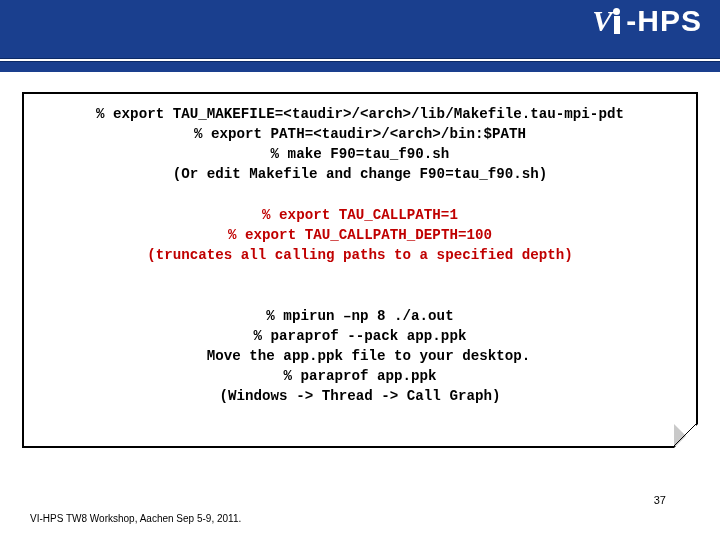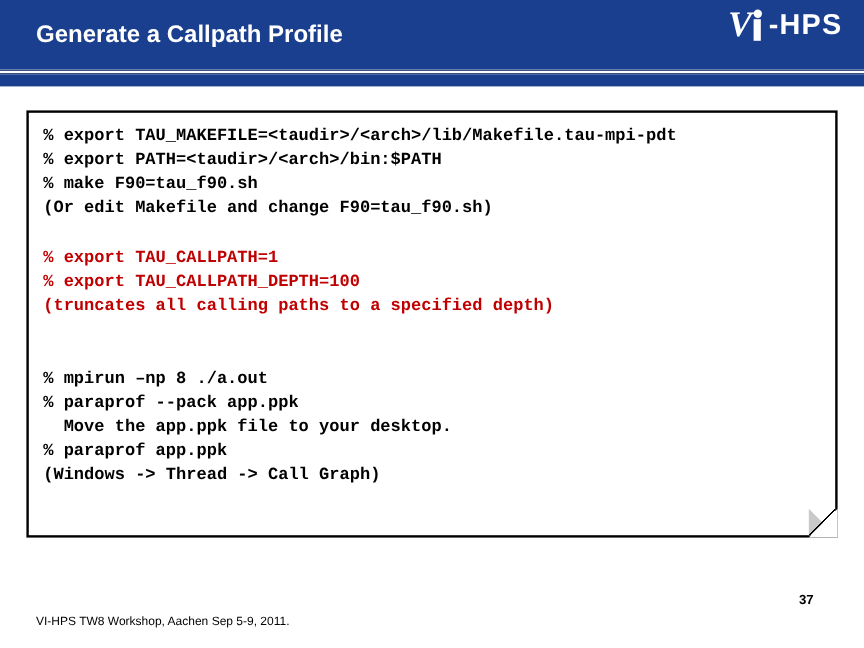--- a/index.html
+++ b/index.html
@@ -5,21 +5,21 @@
   * { box-sizing: border-box; margin: 0; padding: 0; }
   html, body { width: 720px; height: 540px; overflow: hidden; font-family: Arial, Helvetica, sans-serif; background: #fff; }
   .slide { width: 720px; height: 540px; position: relative; background: #fff; }
   .topbar { position: relative; height: 58px; background: #1a3f8e; display: flex; align-items: center; padding-left: 30px; }
   .topbar-title { color: #fff; font-size: 20px; font-weight: bold; }
   .logo { position: absolute; right: 18px; top: 4px; display: flex; align-items: center; gap: 2px; }
   .logo-v { font-family: "Times New Roman", serif; font-style: italic; font-size: 30px; font-weight: bold; color: #fff; letter-spacing: -1px; }
   .logo-i { display: inline-flex; flex-direction: column; align-items: center; }
   .logo-i .dot { width: 7px; height: 7px; border-radius: 50%; background: #fff; margin-bottom: 1px; }
   .logo-i .stem { width: 6px; height: 18px; background: #fff; }
-  .logo-hps { font-family: Arial, sans-serif; font-size: 24px; font-weight: 600; color: #fff; letter-spacing: 1px; margin-left: 4px; }
+  .logo-hps { font-family: Arial, sans-serif; font-size: 30px; font-weight: 600; color: #fff; letter-spacing: 1px; margin-left: 4px; }
   .sep { position: absolute; top:58px; left:0; width:100%; height:4px; background:#fff; border-top:1px solid #0c2a66; border-bottom:1px solid #0c2a66;}
   .underbar { position: absolute; top: 62px; left: 0; width: 100%; height: 10px; background: #1a3f8e; }
   .codebox {
     position: absolute; left: 22px; top: 92px; width: 676px; height: 356px;
     background: #fff; border: 2px solid #000;
   }
   .codebox::after {
     content: "";
     position: absolute; right: 0; bottom: 0;
     width: 0; height: 0;
@@ -31,35 +31,34 @@
     position: absolute; right: -2px; bottom: -2px;
     width: 0; height: 0;
     border-left: 24px solid transparent;
     border-bottom: 24px solid #fff;
     z-index: 2;
   }
   .corner-line {
     position: absolute; right: 0; bottom: 0; width: 22px; height: 22px; z-index:3;
     background: linear-gradient(135deg, transparent 49%, #000 49%, #000 52%, transparent 52%);
   }
-  .code { font-family: "Courier New", monospace; font-size: 14.2px; font-weight: bold; color: #000; line-height: 1.42; padding: 10px 12px; white-space: pre; }
+  .code { font-family: "Courier New", monospace; font-size: 14.2px; font-weight: bold; color: #000; line-height: 1.42; padding: 10px 12px; white-space: pre; text-align: center; }
   .red { color: #c00000; }
   .footer {
     position: absolute; left: 30px; bottom: 16px; font-size: 10px; color: #000;
   }
   .pagenum {
-    position: absolute; right: 42px; bottom: 34px; font-size: 11px; color: #000; font-weight: bold;
+    position: absolute; right: 54px; bottom: 34px; font-size: 11px; color: #000;
   }
 </style>
 </head>
 <body>
 
 <div class="slide">
   <div class="topbar">
-    <div class="topbar-title">Generate a Callpath Profile</div>
     <div class="logo">
       <span class="logo-v">V</span>
       <span class="logo-i">
           <span class="dot"></span>
           <span class="stem"></span>
         </span>
       <span class="logo-hps">-HPS</span>
     </div>
   </div>
   <div class="sep"></div>

